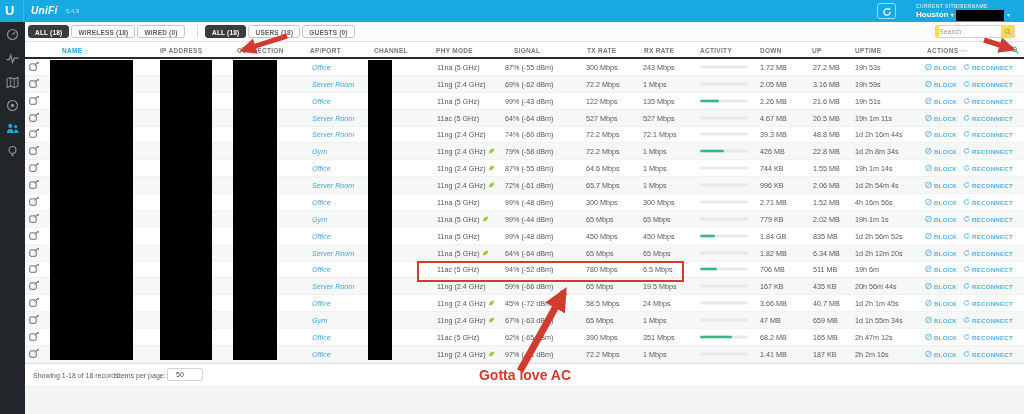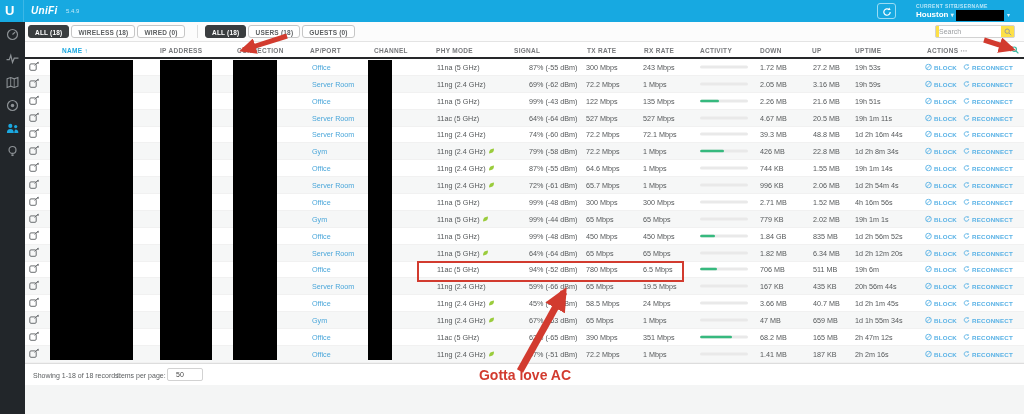--- a/index.html
+++ b/index.html
@@ -48,23 +48,23 @@
   .sort-arrow { color:#1ba8e0; font-size:6.5px; }
   .actions-more { color:#9fa2a5; font-size:7px; margin-left:2px; }
   .customize-icon { position:absolute; right:5px; top:4px; }
 
   
   .tbody { position:absolute; left:0; top:37px; width:999px; height:304px; }
   .trow { position:relative; width:999px; height:16.89px; background:#fff; border-bottom:1px solid #f1f1f1; }
   .trow.alt { background:#f6f7f7; }
   .c { position:absolute; top:50%; transform:translateY(-50%); font-size:7.2px; color:#55585a; white-space:nowrap; }
   .c.icon { left:4px; }
-  .c.ap { left:287px; color:#4ba7da; text-decoration:none; cursor:pointer; }
+  .c.ap { left:287px; color:#4ba7da; text-decoration:none; cursor:pointer;font-style:italic; }
   .c.phy { left:412px; }
-  .c.sig { left:504px; }
+  .c.sig { left:480px; }
   .c.tx  { left:561px; }
   .c.rx  { left:618px; }
   .c.act { left:675px; width:48px; height:3px; background:#e9e9e9; border-radius:2px; overflow:hidden; }
   .c.act i { display:block; height:3px; background:#36b97e; border-radius:2px; }
   .c.down { left:735px; }
   .c.up   { left:788px; }
   .c.upt  { left:830px; }
   .c.blk, .c.rec { font-size:6.2px; font-weight:bold; color:#59b2e6; letter-spacing:.2px; text-decoration:none; cursor:pointer; display:flex; align-items:center; gap:2px; }
   .c.blk { left:900px; } .c.rec { left:938px; }
   .leaf { vertical-align:-1px; margin-left:2px; }

